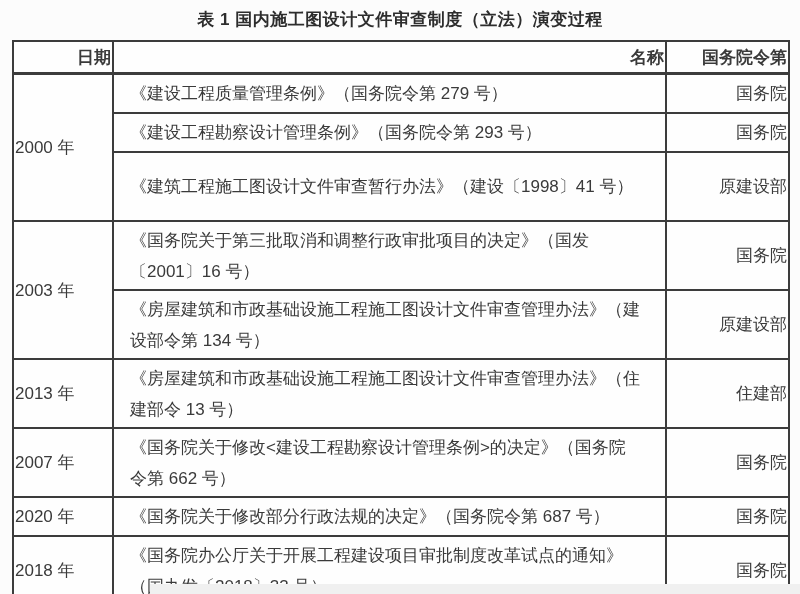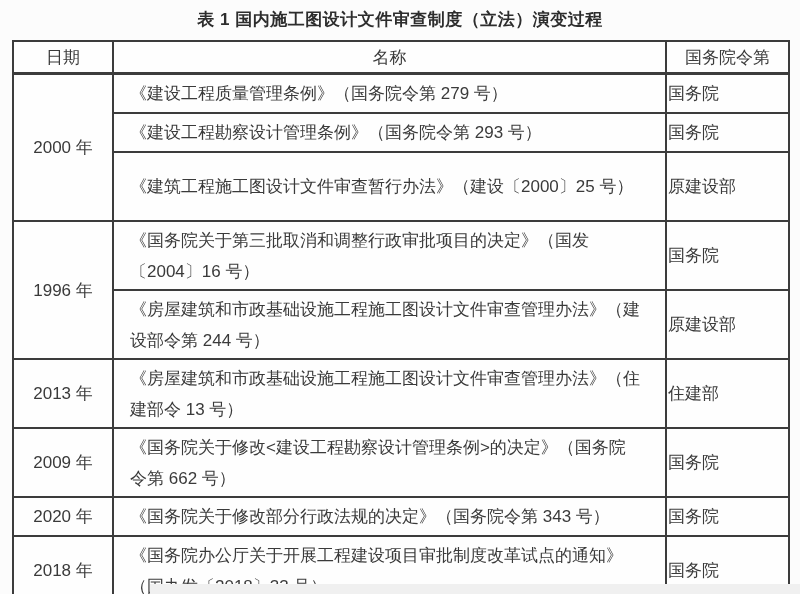--- a/index.html
+++ b/index.html
@@ -37,29 +37,29 @@
     font-size: 17px;
   }
   table.law-table th,
   table.law-table td {
     border: 2px solid #3c3c3c;
     vertical-align: middle;
     overflow: hidden;
   }
   table.law-table th {
     height: 28px;
-    font-weight: normal;
-    text-align: center;
+    font-weight: bold;
+    text-align: right;
     border-bottom-width: 3px;
   }
   td.date-cell {
-    text-align: center;
+    text-align: left;
   }
   td.unit-cell {
-    text-align: left;
+    text-align: right;
   }
   td.name-cell {
     text-align: left;
     padding: 2px 24px 2px 16px;
     line-height: 31px;
   }
   tr.row-single td { height: 33px; }
   tr.row-double td { height: 63px; }
   .bottom-shade {
     position: absolute;
@@ -92,45 +92,45 @@
       <tr class="row-single">
         <td class="date-cell" rowspan="3">2000 年</td>
         <td class="name-cell">《建设工程质量管理条例》（国务院令第 279 号）</td>
         <td class="unit-cell">国务院</td>
       </tr>
       <tr class="row-single">
         <td class="name-cell">《建设工程勘察设计管理条例》（国务院令第 293 号）</td>
         <td class="unit-cell">国务院</td>
       </tr>
       <tr class="row-double">
-        <td class="name-cell">《建筑工程施工图设计文件审查暂行办法》（建设〔2000〕25 号）</td>
+        <td class="name-cell">《建筑工程施工图设计文件审查暂行办法》（建设〔1998〕41 号）</td>
         <td class="unit-cell">原建设部</td>
       </tr>
       <tr class="row-double">
-        <td class="date-cell" rowspan="2">1996 年</td>
-        <td class="name-cell">《国务院关于第三批取消和调整行政审批项目的决定》（国发〔2004〕16 号）</td>
+        <td class="date-cell" rowspan="2">2003 年</td>
+        <td class="name-cell">《国务院关于第三批取消和调整行政审批项目的决定》（国发〔2001〕16 号）</td>
         <td class="unit-cell">国务院</td>
       </tr>
       <tr class="row-double">
-        <td class="name-cell">《房屋建筑和市政基础设施工程施工图设计文件审查管理办法》（建设部令第 244 号）</td>
+        <td class="name-cell">《房屋建筑和市政基础设施工程施工图设计文件审查管理办法》（建设部令第 134 号）</td>
         <td class="unit-cell">原建设部</td>
       </tr>
       <tr class="row-double">
         <td class="date-cell" rowspan="1">2013 年</td>
         <td class="name-cell">《房屋建筑和市政基础设施工程施工图设计文件审查管理办法》（住建部令 13 号）</td>
         <td class="unit-cell">住建部</td>
       </tr>
       <tr class="row-double">
-        <td class="date-cell" rowspan="1">2009 年</td>
+        <td class="date-cell" rowspan="1">2007 年</td>
         <td class="name-cell">《国务院关于修改&lt;建设工程勘察设计管理条例&gt;的决定》（国务院令第 662 号）</td>
         <td class="unit-cell">国务院</td>
       </tr>
       <tr class="row-single">
         <td class="date-cell" rowspan="1">2020 年</td>
-        <td class="name-cell">《国务院关于修改部分行政法规的决定》（国务院令第 343 号）</td>
+        <td class="name-cell">《国务院关于修改部分行政法规的决定》（国务院令第 687 号）</td>
         <td class="unit-cell">国务院</td>
       </tr>
       <tr class="row-double">
         <td class="date-cell" rowspan="1">2018 年</td>
         <td class="name-cell">《国务院办公厅关于开展工程建设项目审批制度改革试点的通知》（国办发〔2018〕33 号）</td>
         <td class="unit-cell">国务院</td>
       </tr>
     </tbody>
 </table>
 

